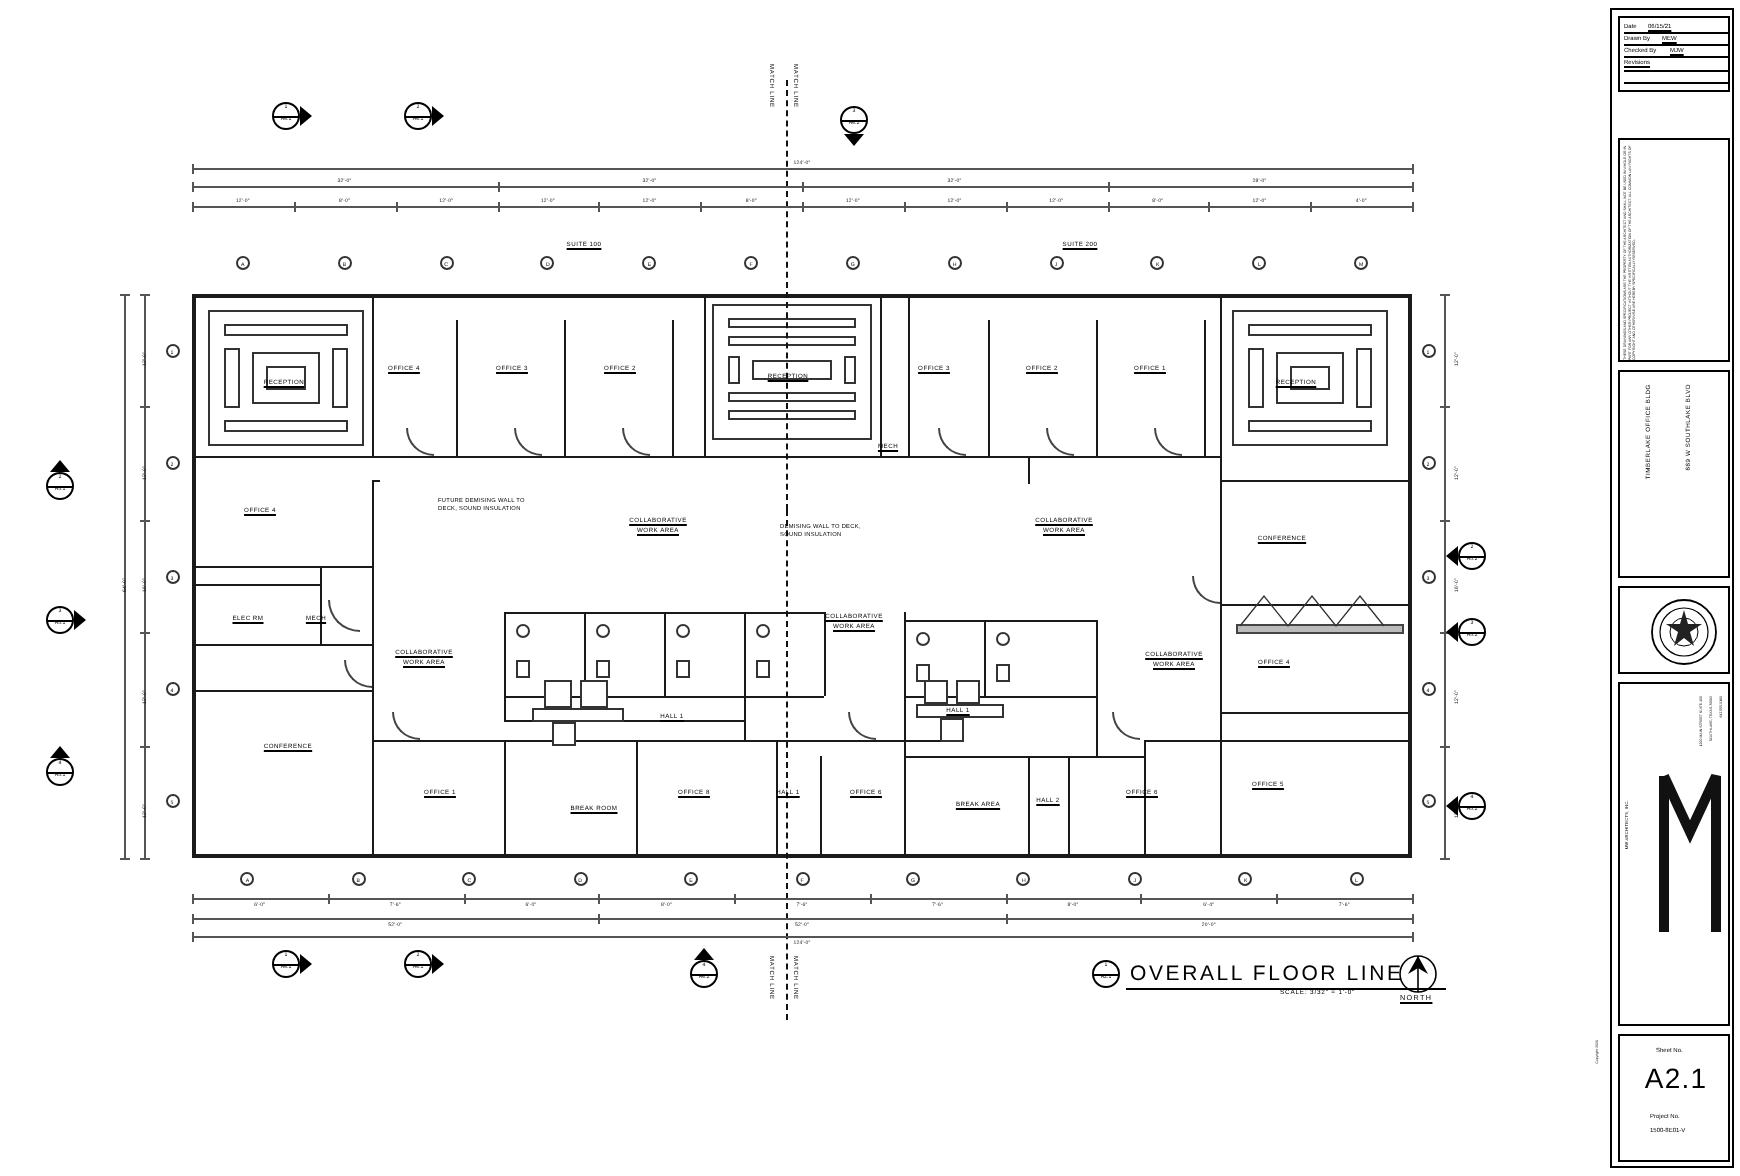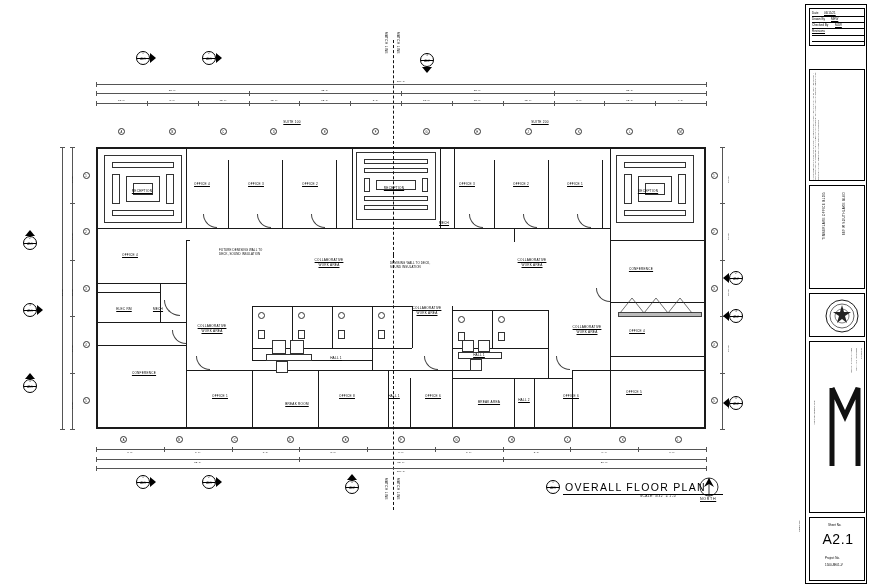--- a/index.html
+++ b/index.html
@@ -504,21 +504,21 @@
       <div class="mk" style="left: 728px; top: 395px;">
         <div class="circ"></div>
         <div class="bar"></div>
         <div class="t t1">4</div>
         <div class="t t2">A5.2</div>
         <div class="ar ar-l"></div>
       </div>
     </div>
 
   <div id="titlerule"></div>
-  <div id="plantitle">OVERALL FLOOR PLAN</div>
+  <div id="plantitle">OVERALL FLOOR LINE</div>
   <div id="plansub">SCALE: 3/32" = 1'-0"</div>
   <div class="mk" style="left:545px;top:479px;">
     <div class="circ"></div>
       <div class="bar"></div>
     <div class="t t1">1</div>
     <div class="t t2">A2.1</div>
   </div>
 
   <svg class="abs" style="left:698px;top:477px;width:22px;height:20px;">
     <circle cx="11" cy="10" r="9" fill="none" stroke="#000" stroke-width=".8"></circle>

